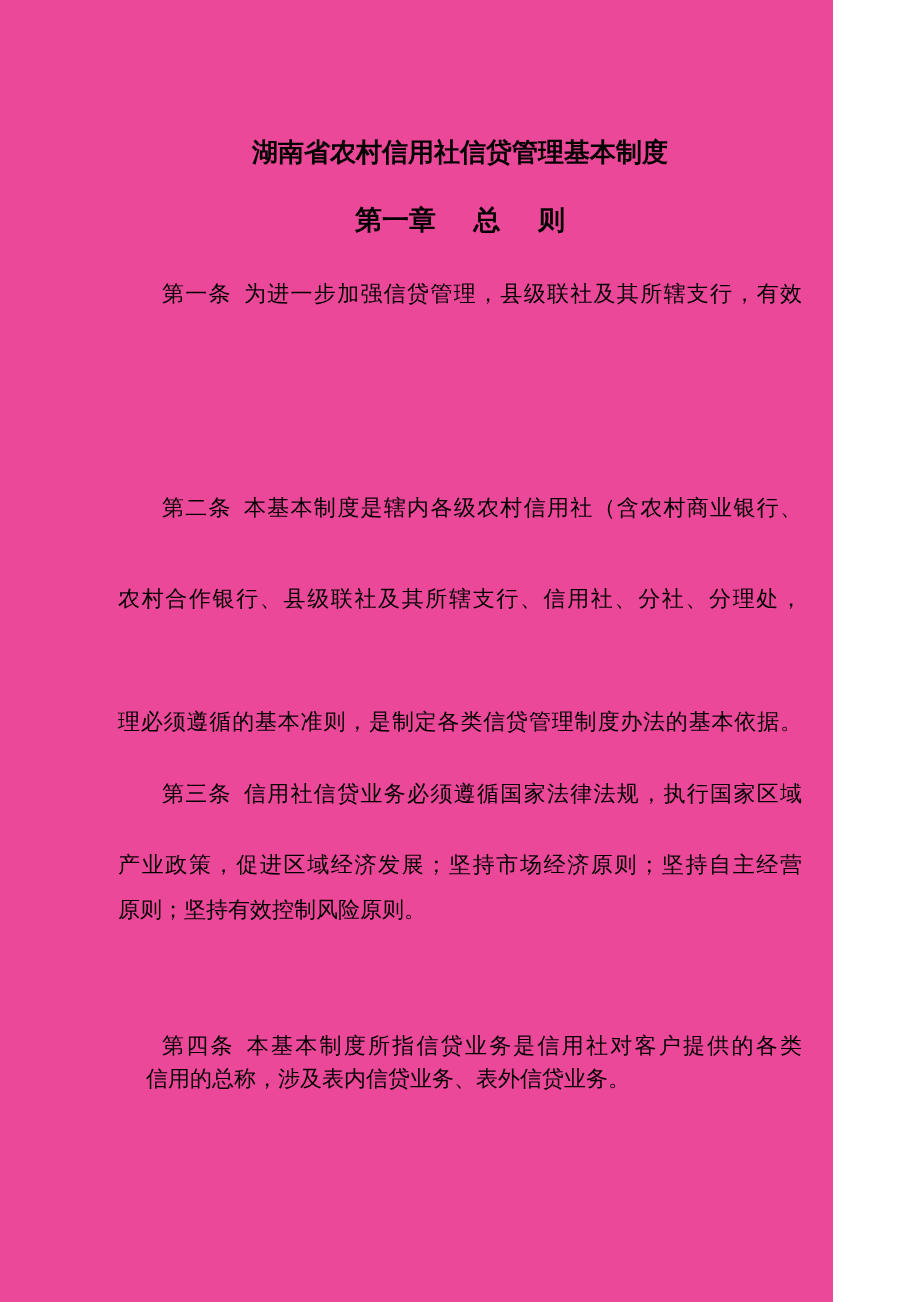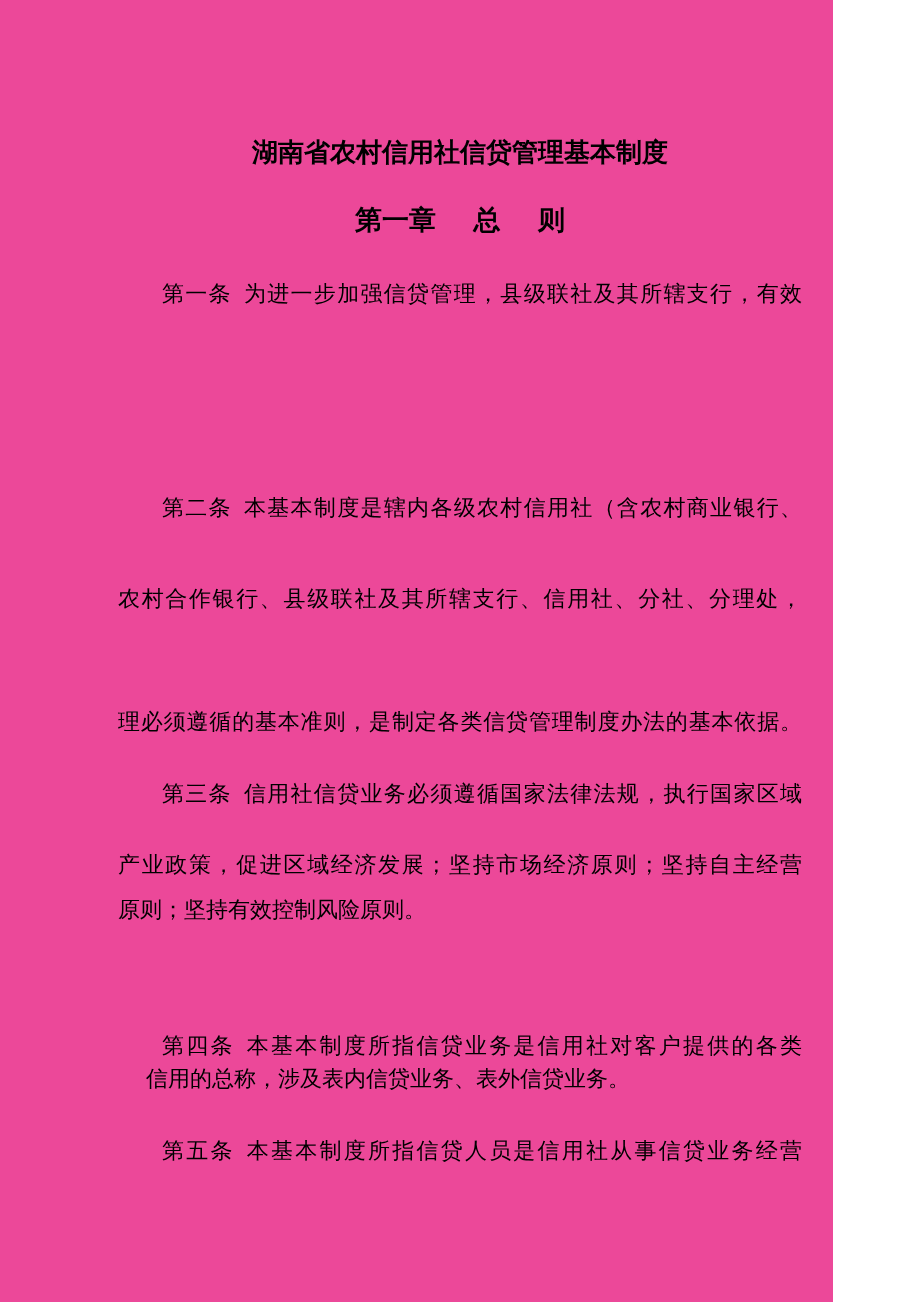--- a/index.html
+++ b/index.html
@@ -83,15 +83,14 @@
   <div class="line" style="top:584px;">农村合作银行、县级联社及其所辖支行、信用社、分社、分理处，</div>
   <div class="line" style="top:707px;">理必须遵循的基本准则，是制定各类信贷管理制度办法的基本依据。</div>
 
   <div class="line indent" style="top:779px;"><span class="art-no">第三条</span><span>信用社信贷业务必须遵循国家法律法规，执行国家区域</span></div>
   <div class="line" style="top:850px;">产业政策，促进区域经济发展；坚持市场经济原则；坚持自主经营</div>
   <div class="line last" style="top:895px;">原则；坚持有效控制风险原则。</div>
 
   <div class="line indent" style="top:1031px;"><span class="art-no">第四条</span><span>本基本制度所指信贷业务是信用社对客户提供的各类</span></div>
   <div class="line last" style="top:1064px;margin-left:28px;">信用的总称，涉及表内信贷业务、表外信贷业务。</div>
 
-  <div class="line indent" style="top:1136px;"><span class="art-no">第五条</span><span>本基本制度所指信贷人员是信用社从事信贷业务经营</span></div>
 
 </div>
 
 </body></html>

